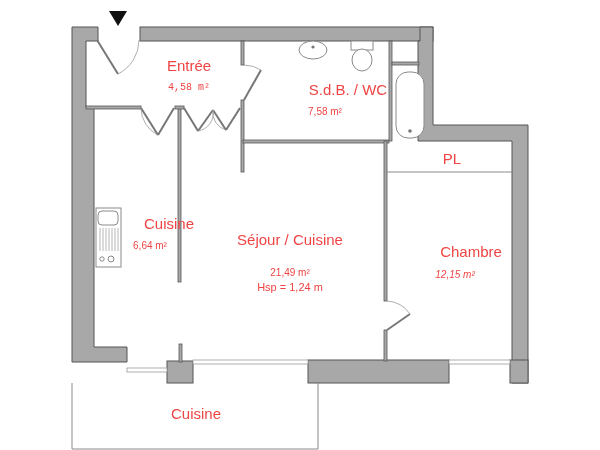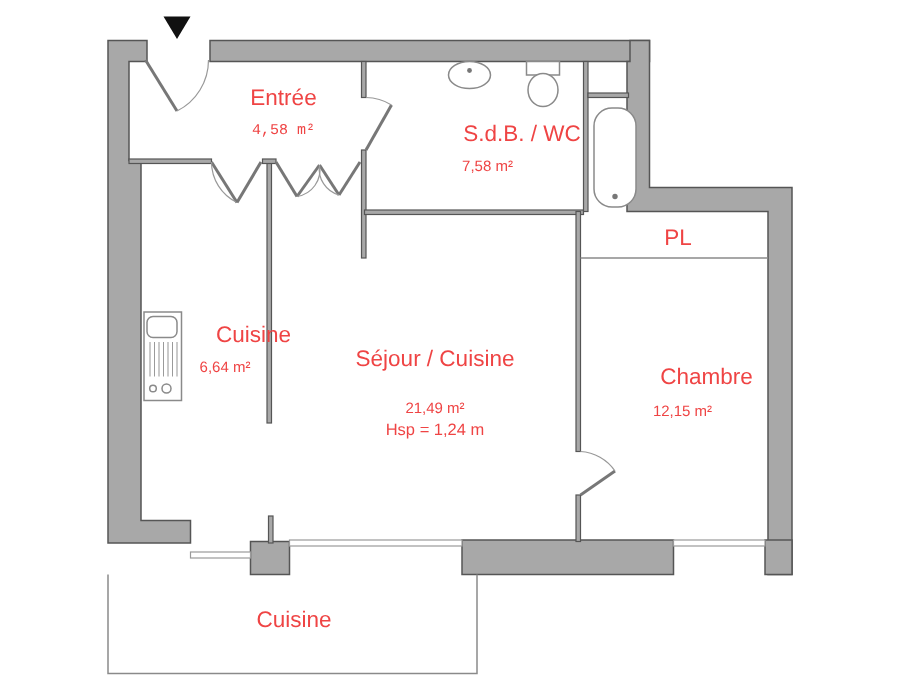--- a/index.html
+++ b/index.html
@@ -123,17 +123,17 @@
 <div class="lbl area" style="left:325px; top:106px;">7,58 m²</div>
 
 <div class="lbl name" style="left:150px; top:215px;margin-left:19px;">Cuisine</div>
 <div class="lbl area" style="left:150px; top:240px;text-align:center;">6,64 m²</div>
 
 <div class="lbl name" style="left:290px; top:231px;">Séjour / Cuisine</div>
 <div class="lbl area" style="left:290px; top:257px;margin-top:10px;">21,49 m²</div>
 <div class="lbl area" style="left:290px; top:281px; font-size:11px;">Hsp = 1,24 m</div>
 
 <div class="lbl name" style="left:471px; top:243px;">Chambre</div>
-<div class="lbl area" style="left:455px; top:269px;">12,15 m²</div>
+<div class="lbl area" style="left:455px; top:269px;font-style:italic;">12,15 m²</div>
 
 <div class="lbl name" style="left:452px; top:150px;text-align:center;">PL</div>
 
 <div class="lbl name" style="left:196px; top:405px;">Cuisine</div>
 
 </body></html>

